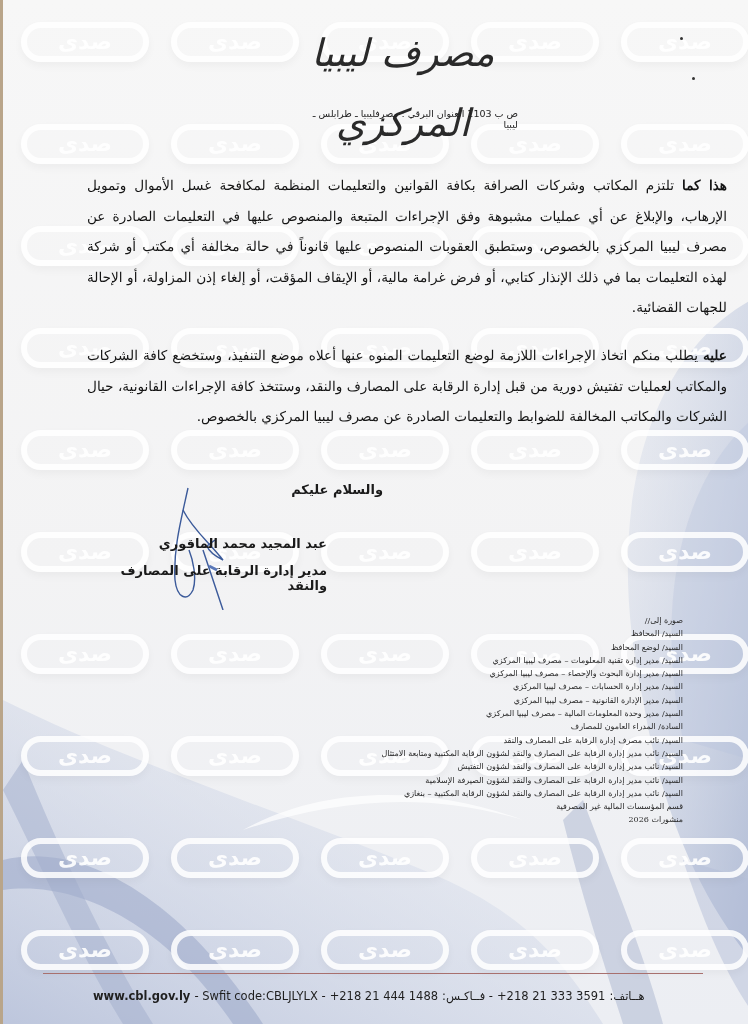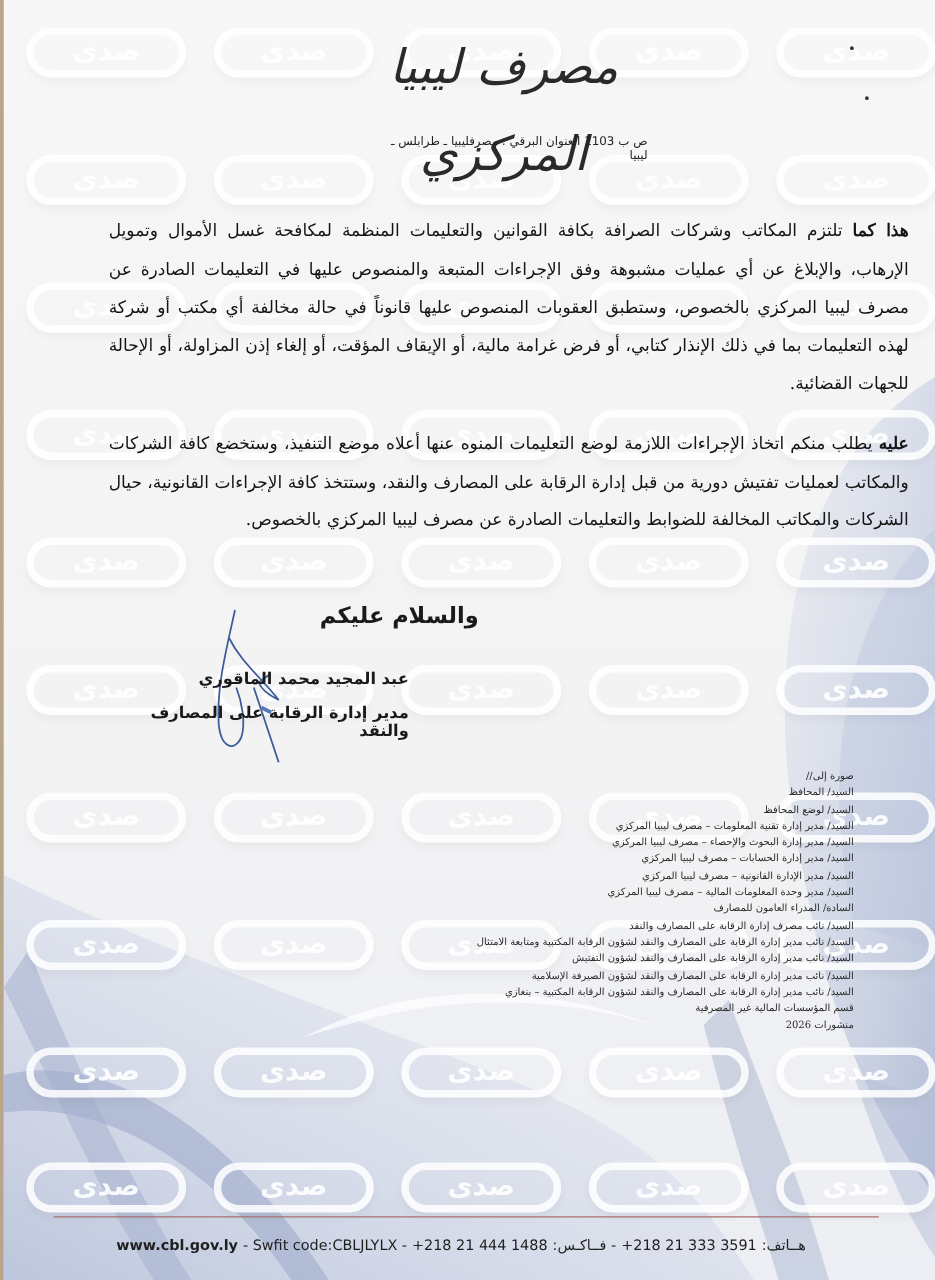--- a/index.html
+++ b/index.html
@@ -43,21 +43,21 @@
   }
   .dot { position: absolute; width: 3px; height: 3px; background: #333; border-radius: 50%; }
 
   .body-text {
     position: absolute; left: 84px; width: 640px; direction: rtl; text-align: justify;
     font-family: "DejaVu Serif", serif; font-size: 13.6px; line-height: 30.5px; color: #141414;
   }
   .body-text b { font-weight: bold; }
   .closing {
     position: absolute; left: 220px; top: 482px; width: 160px; direction: rtl; text-align: right;
-    font-size: 18px; font-weight: bold;
+    font-size: 13px; font-weight: bold;
   }
   .sig-name, .sig-title {
     position: absolute; left: 88px; width: 236px; direction: rtl; text-align: right;
     font-size: 13px; font-weight: bold;
   }
   .sig-name { top: 536px; }
   .sig-title { top: 563px; }
   .signature { position: absolute; left: 150px; top: 480px; width: 90px; height: 130px; }
 
   .cc-block {

